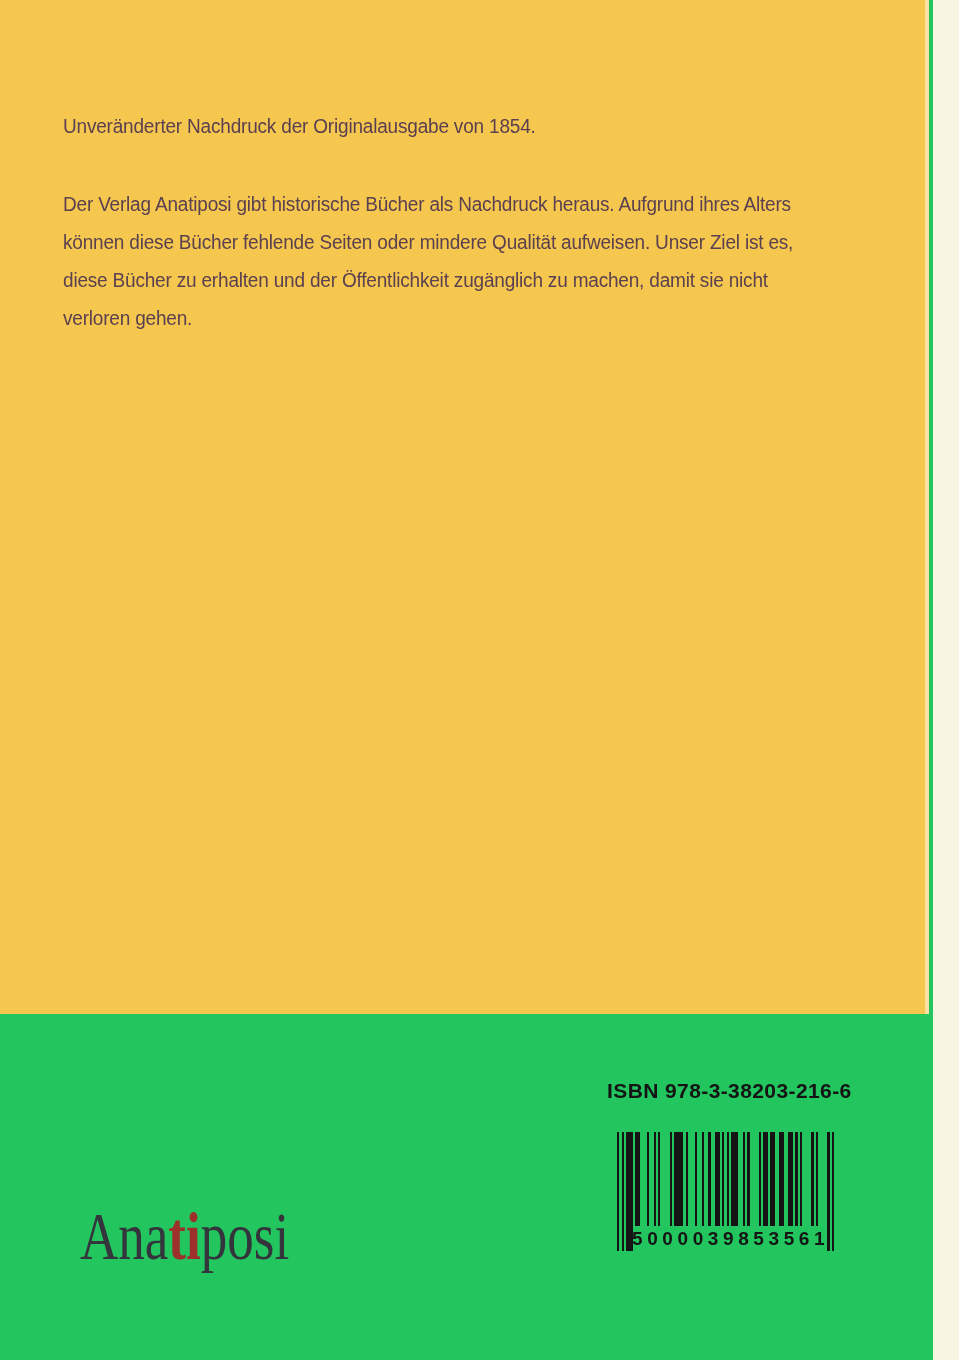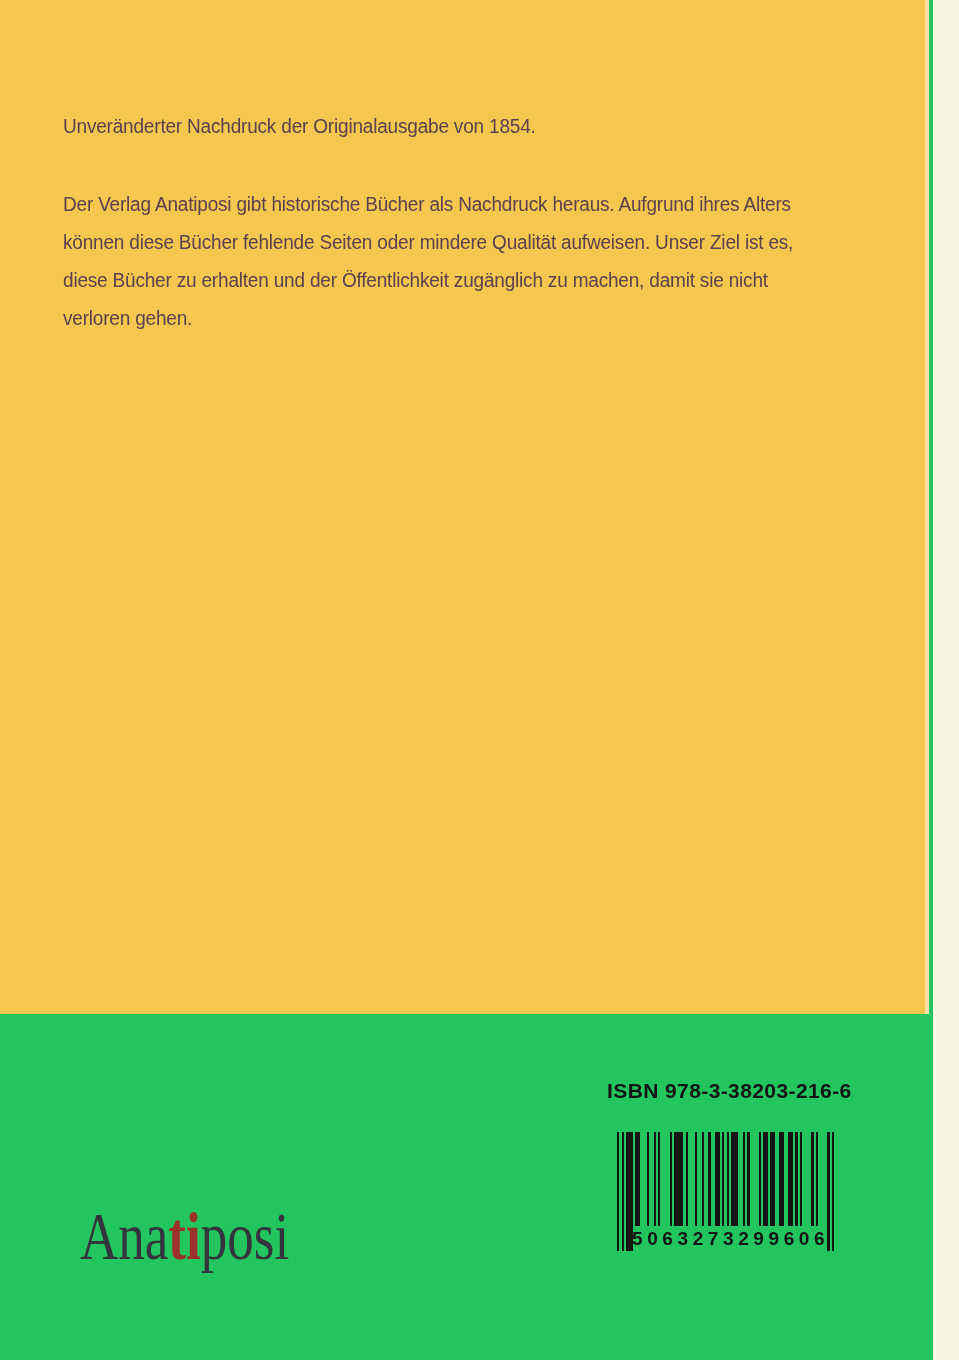--- a/index.html
+++ b/index.html
@@ -142,20 +142,20 @@
         <rect x="72" y="0" width="1.04" height="94" fill="#141414"></rect>
         <rect x="75" y="0" width="1.04" height="94" fill="#141414"></rect>
         <rect x="76" y="0" width="1.04" height="94" fill="#141414"></rect>
         <rect x="78" y="0" width="1.04" height="94" fill="#141414"></rect>
         <rect x="80" y="0" width="1.04" height="94" fill="#141414"></rect>
         <rect x="85" y="0" width="1.04" height="94" fill="#141414"></rect>
         <rect x="87" y="0" width="1.04" height="94" fill="#141414"></rect>
         <rect x="92" y="0" width="1.04" height="119" fill="#141414"></rect>
         <rect x="94" y="0" width="1.04" height="119" fill="#141414"></rect>
       </svg>
-    <div class="barcode-number">5063273299606</div>
+    <div class="barcode-number">5000039853561</div>
   </div>
 
   <div class="publisher-logo">
     <span>Ana</span><span class="logo-accent">ti</span><span>posi</span>
   </div>
 
 </div>
 
 </body></html>

